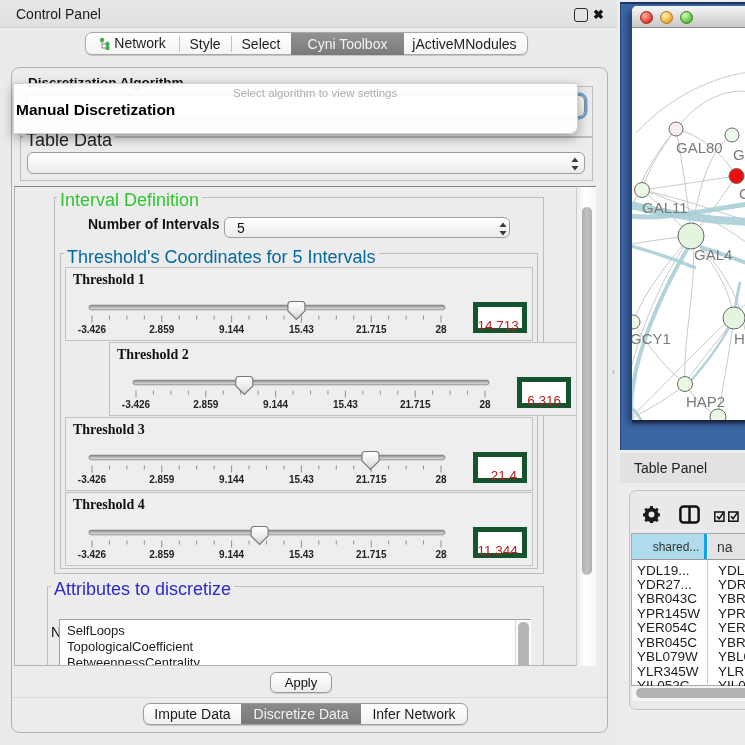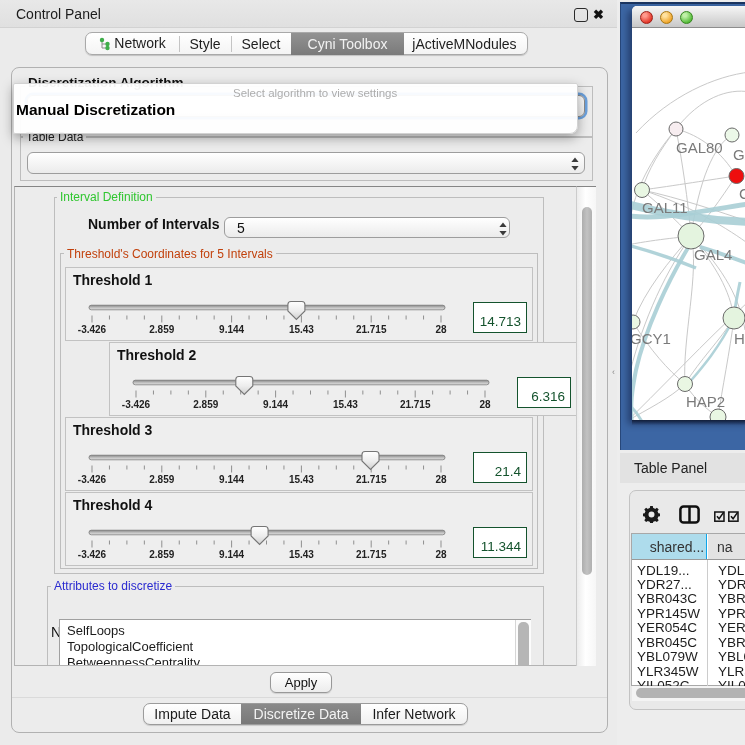--- a/index.html
+++ b/index.html
@@ -13,51 +13,51 @@
 #closex { left:593px; top:7px; font-size:13px; font-weight:bold; color:#111; }
 #leftbg { left:0; top:28px; width:617px; height:717px; background:#ebebeb; }
 
 #tabbar { left:85px; top:32px; width:443px; height:23px; background:linear-gradient(#ffffff,#f4f4f4); border:1px solid #a9a9a9; border-radius:7px; box-shadow:0 1px 1px rgba(0,0,0,0.18); }
 .seg { position:absolute; top:0; height:22px; font-size:14px; color:#1e1e1e; text-align:center; line-height:22px; }
 .segdiv { position:absolute; top:3px; height:16px; width:1px; background:#c4c4c4; }
 #seg-cyni { background:linear-gradient(#929292,#7a7a7a); color:#f2f2f2; }
 
 #bigpanel { left:11px; top:67px; width:597px; height:666px; background:#ececec; border:1px solid #b1b1b1; border-radius:8px; }
 .group { position:absolute; border:1px solid #bdbdbd; }
-.gtitle { position:absolute; font-size:12px; background:#ececec; padding:0 3px; white-space:nowrap; }
+.gtitle { position:absolute; font-size:18px; background:#ececec; padding:0 3px; white-space:nowrap; }
 .combo { position:absolute; background:linear-gradient(#ffffff,#ebebeb); border:1px solid #9d9d9d; border-radius:6px; font-size:14px; color:#111; }
 .combotext { position:absolute; left:9px; top:1.5px; }
 .arrows { position:absolute; top:0; }
 
 #viewport { left:14px; top:186px; width:582px; height:480px; border:1px solid #b3b3b3; border-top-color:#858585; background:#ececec; overflow:hidden; }
 
 #vtrack { left:576px; top:186px; width:20px; height:480px; background:linear-gradient(to right,#ececec,#ffffff 45%,#f6f6f6); border-left:1px solid #cccccc; border-top:1px solid #858585;}
 #vthumb { left:582px; top:207px; width:10px; height:368px; background:linear-gradient(to right,#adadad,#c2c2c2 50%,#b0b0b0); border-radius:5px; }
 .tpanel { position:absolute; left:64px; width:468px; height:74px; border:1px solid #c2c2c2; background:#eeeeee; }
-.ttitle { position:absolute; left:7px; top:4px; font-size:14px; font-weight:bold; color:#111; }
-.vbox { position:absolute; left:406.5px; top:34px; width:54.5px; height:31px; background:#ffffff; border:1px solid #14532d; font-size:13.5px; color:#14532d; text-align:right; padding:10.5px 5px 0 0; }
+.ttitle { position:absolute; left:7px; top:4px; font-size:14px; font-weight:bold; color:#111;font-family:Liberation Serif, serif; }
+.vbox { position:absolute; left:406.5px; top:34px; width:54.5px; height:31px; background:#ffffff; border:5px solid #14532d; font-size:13.5px; color:#b91c1c; text-align:right; padding:10.5px 5px 0 0; }
 
 #hline { left:12px; top:697px; width:595px; height:1px; background:#dadada; }
 #applybtn { left:270px; top:672px; width:62px; height:21px; background:linear-gradient(#ffffff,#ececec); border:1px solid #989898; border-radius:6px; font-size:13px; color:#111; text-align:center; line-height:19px; box-shadow:0 1px 1px rgba(0,0,0,0.12); }
 #segctl { left:143px; top:703px; width:325px; height:22px; background:linear-gradient(#ffffff,#f0f0f0); border:1px solid #9b9b9b; border-radius:7px; box-shadow:0 1px 1px rgba(0,0,0,0.15); }
 .bseg { position:absolute; top:0; height:20px; font-size:14px; color:#1b1b1b; text-align:center; line-height:20px; }
 
 #popup { left:13px; top:83px; width:565px; height:51px; background:rgba(255,255,255,0.95); border:1px solid #d2d2d2; border-radius:2px 2px 8px 2px; box-shadow:0 4px 12px rgba(0,0,0,0.35); z-index:30; }
 
 #rightbg { left:617px; top:0; width:128px; height:745px; background:#ededed; }
 #bluewin { left:620px; top:2px; width:125px; height:448px; background:#3c66a4; border-top:2px solid #1b3560; border-left:1px solid #27477a; }
 #macwin { left:632px; top:6px; width:120px; height:414px; background:#ffffff; border-radius:5px 0 0 0; box-shadow:-4px 4px 7px rgba(0,0,25,0.4); }
 #mactb { left:632px; top:6px; width:113px; height:22px; background:linear-gradient(#f6f6f6,#c8c8c8); border-bottom:1px solid #8d8d8d; border-radius:5px 0 0 0; }
 .light { position:absolute; top:10.5px; width:13px; height:13px; border-radius:50%; }
 #netcv { left:632px; top:29px; width:113px; height:391px; overflow:hidden; }
 #tpbar { left:620px; top:453px; width:125px; height:30px; background:#e2e2e2; }
 #tpbar span { position:absolute; left:14px; top:7px; font-size:14px; color:#222; }
 #tablebox { left:629px; top:490px; width:130px; height:220px; background:#e9e9e9; border:1px solid #c3c3c3; border-radius:7px; }
 #tablearea { left:631px; top:533px; width:114px; height:153px; background:#ffffff; border:1px solid #a8a8a8; border-right:none; }
-#th1 { left:632px; top:534px; width:75px; height:26px; background:#aedcec; border-right:1px solid #0ea5e9; font-size:14px; color:#333; text-align:center; text-indent:16px; line-height:26px; }
+#th1 { left:632px; top:534px; width:75px; height:26px; background:#aedcec; border-right:3px solid #0ea5e9; font-size:12px; color:#333; text-align:center; text-indent:16px; line-height:26px; }
 #th2 { left:708px; top:534px; width:37px; height:26px; background:#e3e3e3; font-size:14px; color:#333; padding:5px 0 0 9px; }
 #thline { left:632px; top:559px; width:113px; height:1px; background:#9a9a9a; }
 .trow1 { position:absolute; left:637px; font-size:13.5px; color:#1d1d1d; }
 .trow2 { position:absolute; left:718px; font-size:13.5px; color:#1d1d1d; }
 #coldiv { left:707px; top:560px; width:1px; height:126px; background:#cccccc; }
 #htrack { left:632px; top:686px; width:113px; height:15px; background:#f4f4f4; }
 #hthumb { left:636px; top:688px; width:116px; height:10px; background:#b3b3b3; border-radius:5px; }
 </style>
 </head>
 <body>
@@ -110,21 +110,21 @@
       <div class="abs" style="left:87px;top:215px;font-size:14px;font-weight:bold;color:#111;">Number of Intervals</div>
       <div class="combo" style="left:223px;top:216px;width:286px;height:21px;">
         <div class="combotext" style="top:2px;left:12px;">5</div>
         <svg class="arrows" style="left:273px;top:3.5px;" width="10" height="14" viewBox="0 0 10 14">
           <path d="M5 0.5 L8.6 5 H1.4 Z" fill="#3a3a3a"></path>
             <path d="M5 13.5 L1.4 9 H8.6 Z" fill="#3a3a3a"></path>
         </svg>
       </div>
 
       <div class="group" style="left:59px;top:252px;width:478px;height:316px;"></div>
-      <div class="gtitle" style="left:63px;top:246px;color:#c2410c;">Threshold's Coordinates for 5 Intervals</div>
+      <div class="gtitle" style="left:63px;top:246px;color:#0369a1;">Threshold's Coordinates for 5 Intervals</div>
 
       <div class="tpanel" style="top:266px;">
         <div class="ttitle">Threshold 1</div>
         <svg width="466" height="72" viewBox="0 0 466 72" style="position:absolute;left:-1.5px;top:-1px;">
           <defs>
             <linearGradient id="trk1" x1="0" y1="0" x2="0" y2="1">
               <stop offset="0" stop-color="#848484"></stop>
                 <stop offset="0.45" stop-color="#b9b9b9"></stop>
                 <stop offset="1" stop-color="#e2e2e2"></stop>
             </linearGradient>

